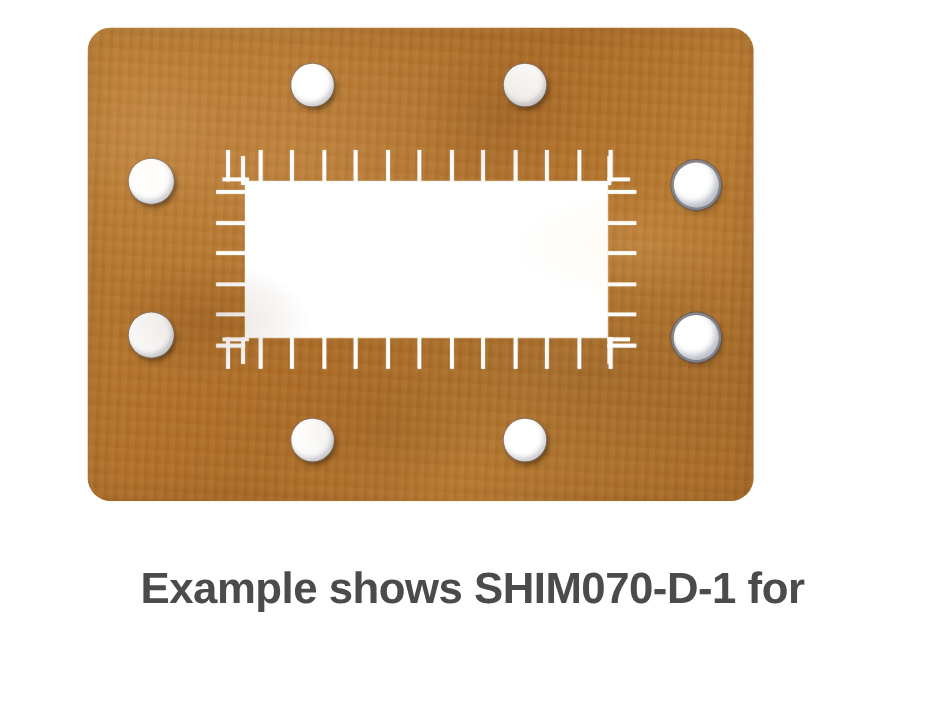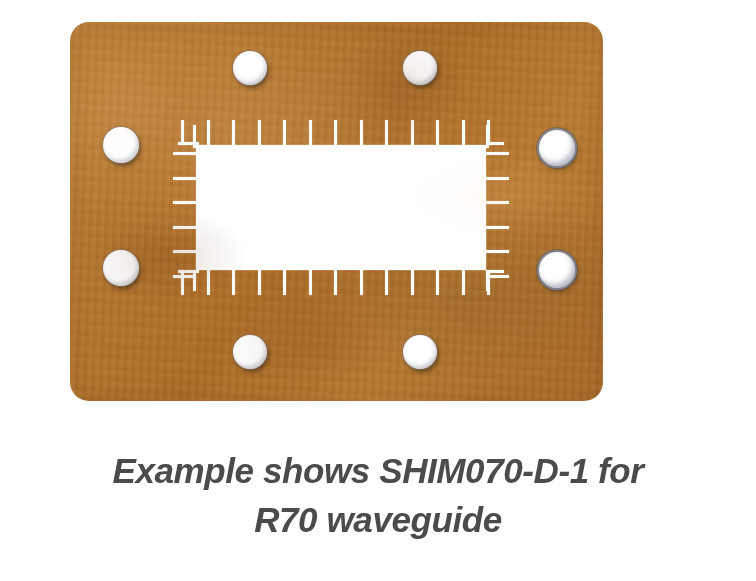--- a/index.html
+++ b/index.html
@@ -14,21 +14,20 @@
     font-family: "Liberation Sans", sans-serif;
     overflow: hidden;
     position: relative;
   }
 
   #figure-root {
     position: relative;
     width: 756px;
     height: 581px;
     background: #ffffff;
-    font-style: italic;
   }
 
   
   .photo-area {
     position: absolute;
     left: 0;
     top: 0;
     width: 756px;
     height: 440px;
     background: #ffffff;
@@ -215,16 +214,15 @@
             <div class="slot h" style="left: 416px; top: 252.5px; width: 23px; height: 3px;"></div>
           </div>
       </div>
 
     </div>
 
   </div>
 
   <div class="caption">
     <span class="line">Example shows SHIM070-D-1 for</span>
-    <span class="line">R70 waveguide</span>
   </div>
 
 </div>
 
 </body></html>

